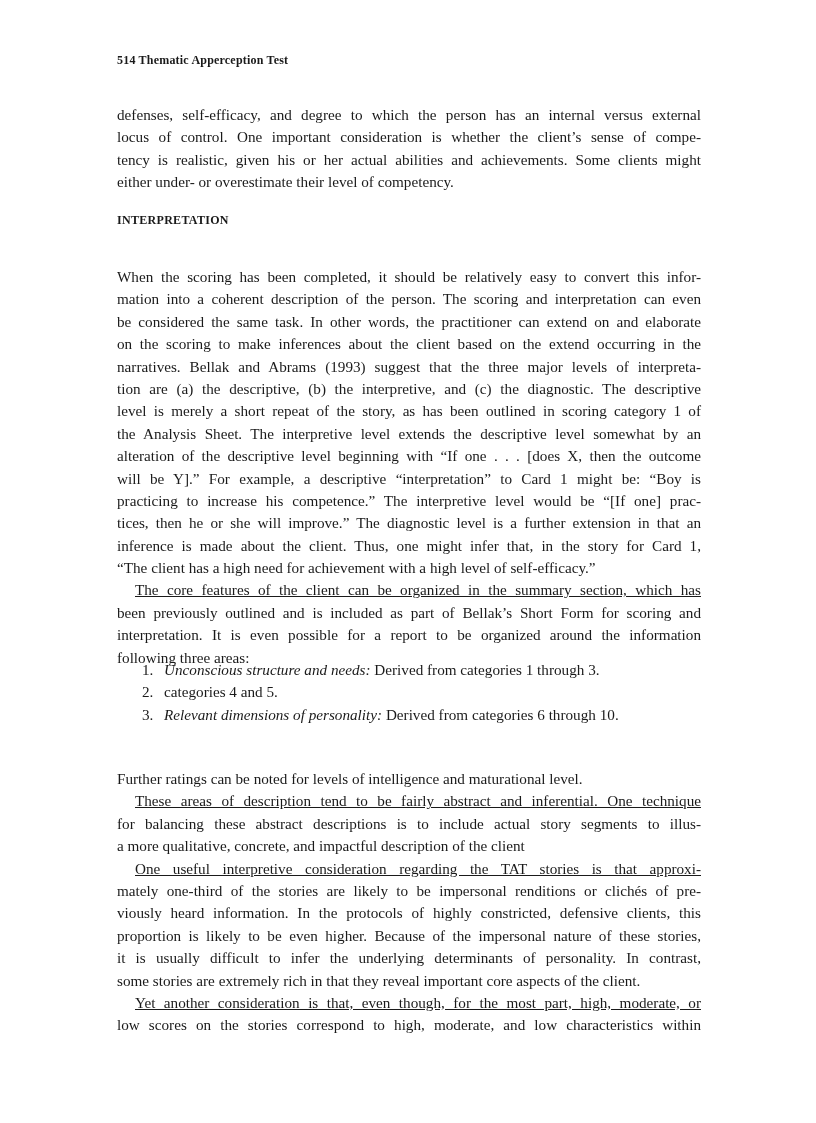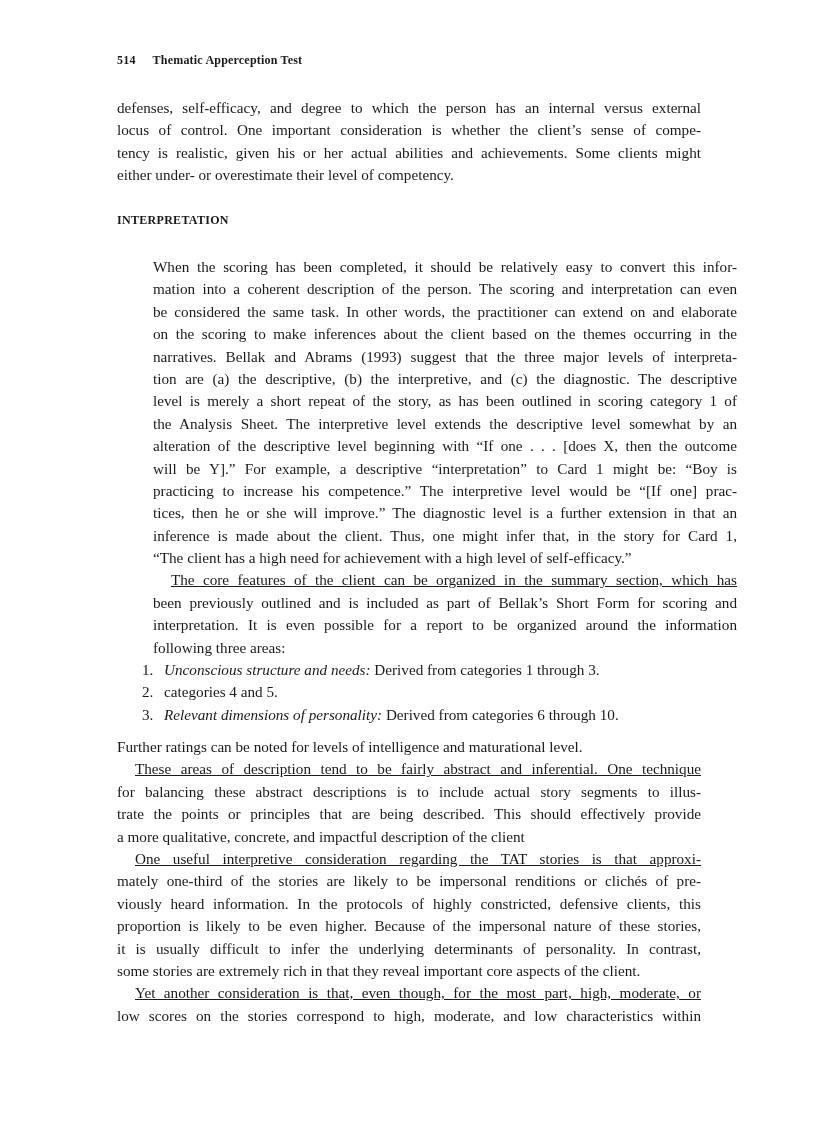--- a/index.html
+++ b/index.html
@@ -1,19 +1,19 @@
 <!DOCTYPE html>
 <html><head>
   <meta charset="utf-8">
   <style>
     html, body { margin: 0; padding: 0; background: #ffffff; }
     body { width: 816px; height: 1123px; position: relative; overflow: hidden;
       font-family: "Liberation Serif", "DejaVu Serif", serif; color: #1a1a1a; }
     .running-head { position: absolute; left: 117px; top: 53px; font-size: 12px; font-weight: bold; letter-spacing: 0.2px; }
-    .running-head .pnum { margin-right: 14px; }
+    .running-head .pnum { }
     .block { position: absolute; left: 117px; width: 584px; }
     .line { display: block; height: 22.4px; line-height: 22.4px; font-size: 15.2px; white-space: nowrap;
       text-align: justify; text-align-last: justify; }
     .line.last { text-align-last: left; }
     .line.indent { padding-left: 18px; box-sizing: border-box; text-decoration: underline; }
     .heading { position: absolute; left: 117px; top: 213px; font-size: 12px; font-weight: bold; letter-spacing: 0.3px; }
     .list { position: absolute; left: 142px; width: 559px; }
     .list .item { position: relative; }
     .list .num { position: absolute; left: 0; top: 0; font-size: 15.2px; line-height: 22.4px; }
     .list .line { padding-left: 22px; box-sizing: border-box; }
@@ -21,34 +21,34 @@
     i { font-style: italic; }
   </style>
 </head>
 <body>
 
 <div class="running-head">
   <span class="pnum">514</span>
   <span>Thematic Apperception Test</span>
 </div>
 
-<div class="block" style="top:97px;">
+<div class="block" style="top:104px;">
   <span class="line">defenses, self-efficacy, and degree to which the person has an internal versus external</span>
   <span class="line">locus of control. One important consideration is whether the client’s sense of compe-</span>
   <span class="line">tency is realistic, given his or her actual abilities and achievements. Some clients might</span>
   <span class="line last">either under- or overestimate their level of competency.</span>
 </div>
 
 <div class="heading">INTERPRETATION</div>
 
-<div class="block" style="top:256px;margin-left:36px;">
+<div class="block" style="top:266px;">
   <span class="line">When the scoring has been completed, it should be relatively easy to convert this infor-</span>
   <span class="line">mation into a coherent description of the person. The scoring and interpretation can even</span>
   <span class="line">be considered the same task. In other words, the practitioner can extend on and elaborate</span>
-  <span class="line">on the scoring to make inferences about the client based on the themes occurring in the</span>
+  <span class="line">on the scoring to make inferences about the client based on the extend occurring in the</span>
   <span class="line">narratives. Bellak and Abrams (1993) suggest that the three major levels of interpreta-</span>
   <span class="line">tion are (a) the descriptive, (b) the interpretive, and (c) the diagnostic. The descriptive</span>
   <span class="line">level is merely a short repeat of the story, as has been outlined in scoring category 1 of</span>
   <span class="line">the Analysis Sheet. The interpretive level extends the descriptive level somewhat by an</span>
   <span class="line">alteration of the descriptive level beginning with “If one . . . [does X, then the outcome</span>
   <span class="line">will be Y].” For example, a descriptive “interpretation” to Card 1 might be: “Boy is</span>
   <span class="line">practicing to increase his competence.” The interpretive level would be “[If one] prac-</span>
   <span class="line">tices, then he or she will improve.” The diagnostic level is a further extension in that an</span>
   <span class="line">inference is made about the client. Thus, one might infer that, in the story for Card 1,</span>
   <span class="line last">“The client has a high need for achievement with a high level of self-efficacy.”</span>
@@ -66,25 +66,24 @@
   <div class="item">
     <span class="num">2.</span>
     <span class="line last cont">categories 4 and 5.</span>
   </div>
   <div class="item">
     <span class="num">3.</span>
     <span class="line last"><i>Relevant dimensions of personality:</i><span> Derived from categories 6 through 10.</span></span>
   </div>
 </div>
 
-<div class="block" style="top:736px;">
+<div class="block" style="top:768px;">
   <span class="line last">Further ratings can be noted for levels of intelligence and maturational level.</span>
   <span class="line indent">These areas of description tend to be fairly abstract and inferential. One technique</span>
   <span class="line">for balancing these abstract descriptions is to include actual story segments to illus-</span>
-  <span class="line">trate the points or principles that are being described. This should effectively provide</span>
   <span class="line last">a more qualitative, concrete, and impactful description of the client</span>
   <span class="line indent">One useful interpretive consideration regarding the TAT stories is that approxi-</span>
   <span class="line">mately one-third of the stories are likely to be impersonal renditions or clichés of pre-</span>
   <span class="line">viously heard information. In the protocols of highly constricted, defensive clients, this</span>
   <span class="line">proportion is likely to be even higher. Because of the impersonal nature of these stories,</span>
   <span class="line">it is usually difficult to infer the underlying determinants of personality. In contrast,</span>
   <span class="line last">some stories are extremely rich in that they reveal important core aspects of the client.</span>
   <span class="line indent">Yet another consideration is that, even though, for the most part, high, moderate, or</span>
   <span class="line">low scores on the stories correspond to high, moderate, and low characteristics within</span>
 </div>

